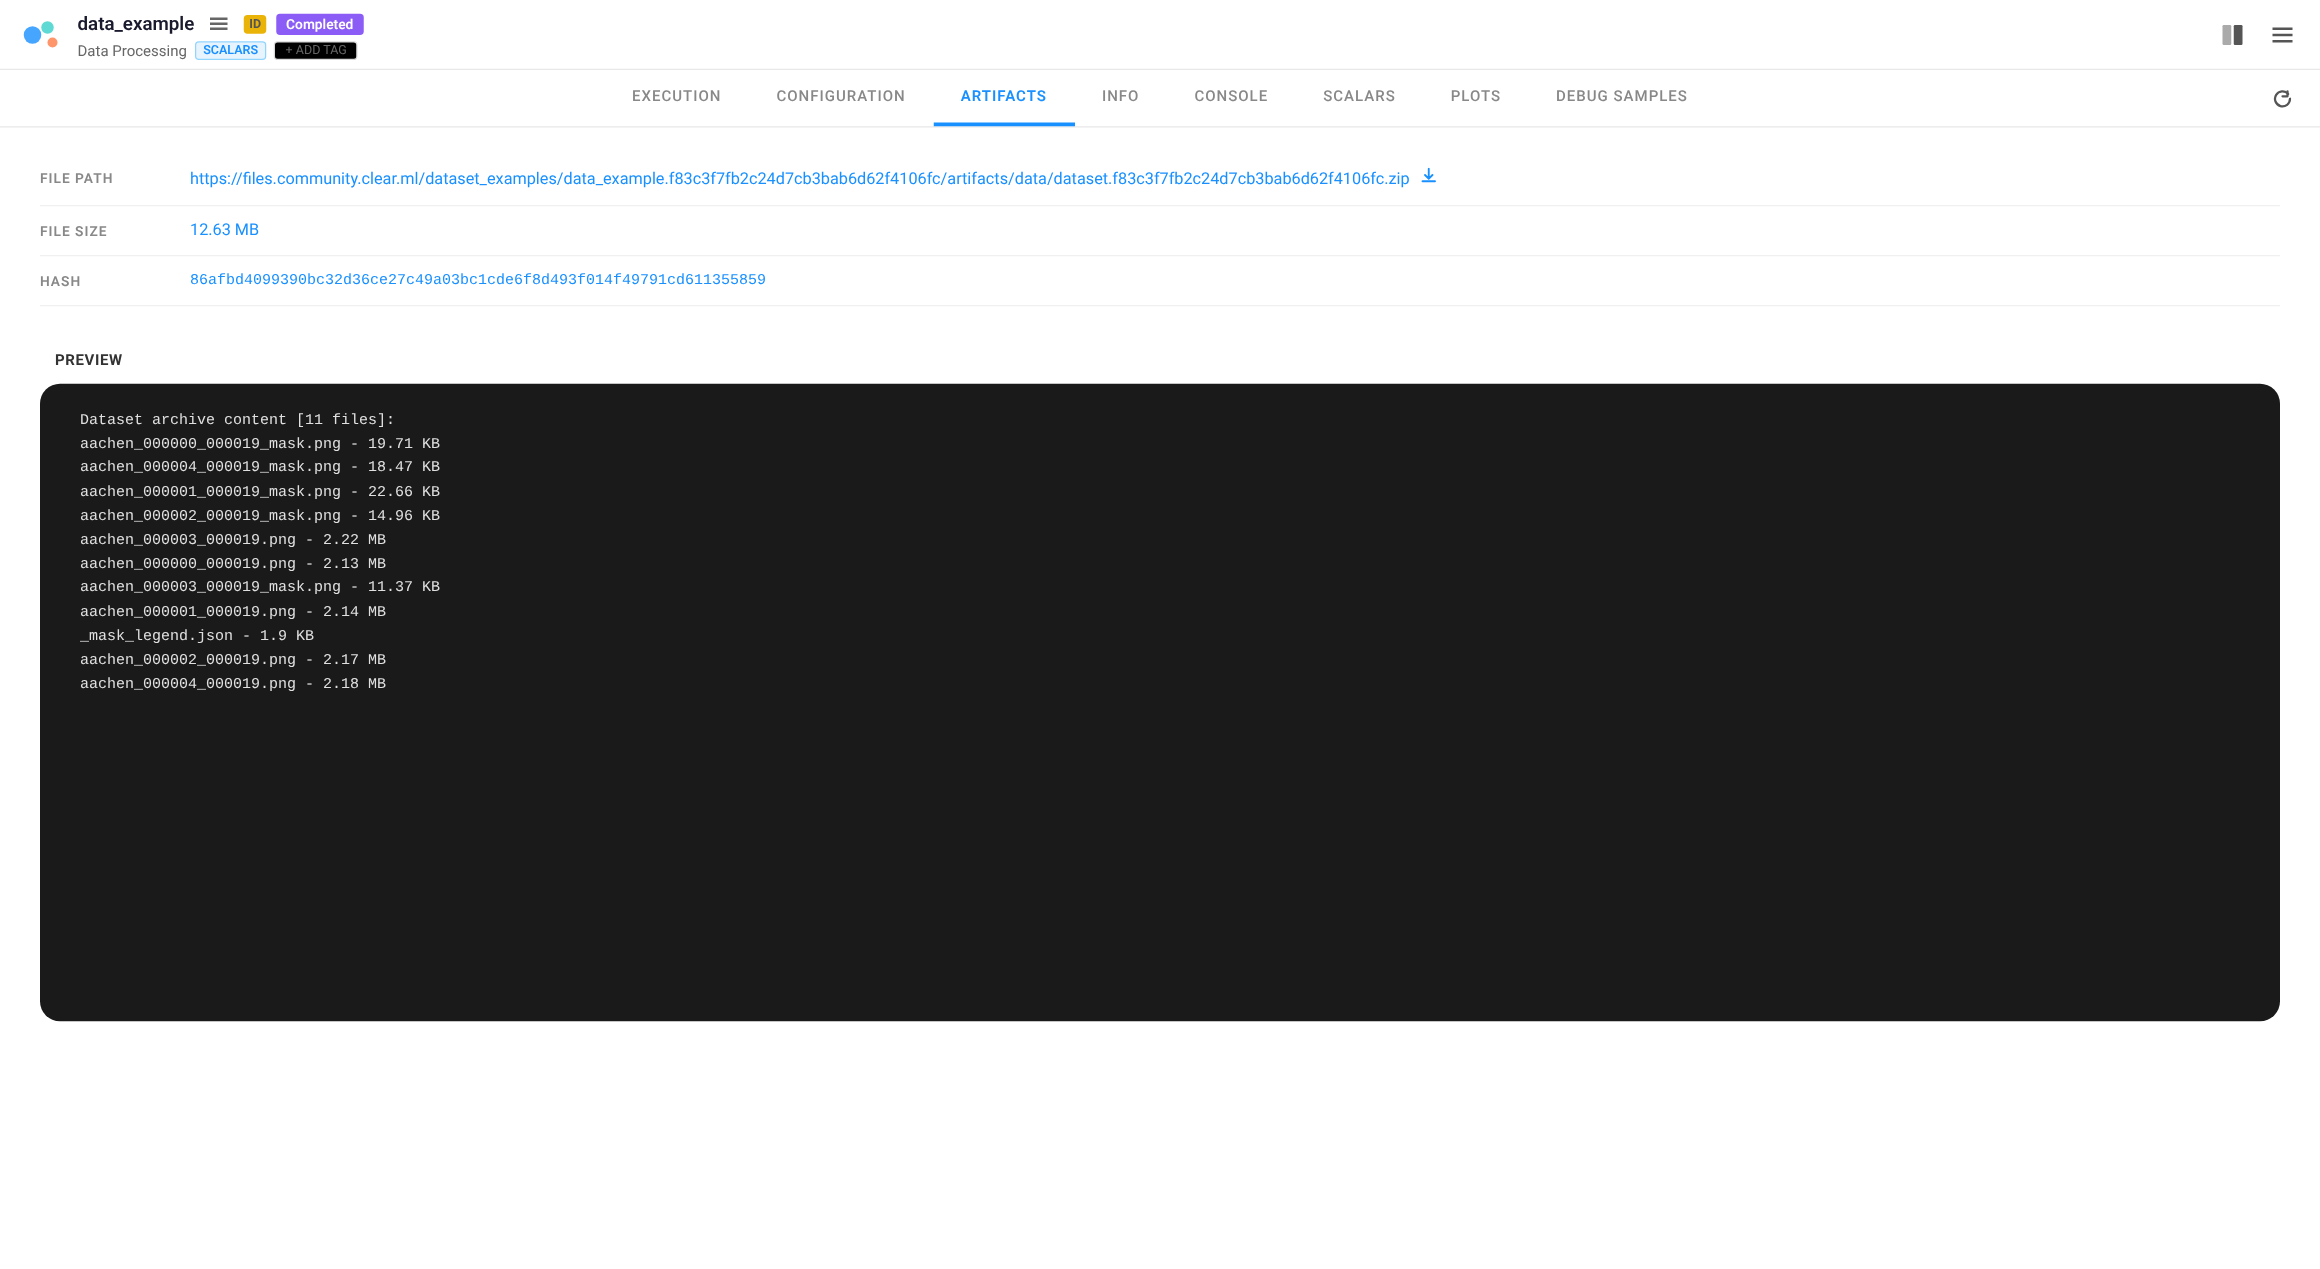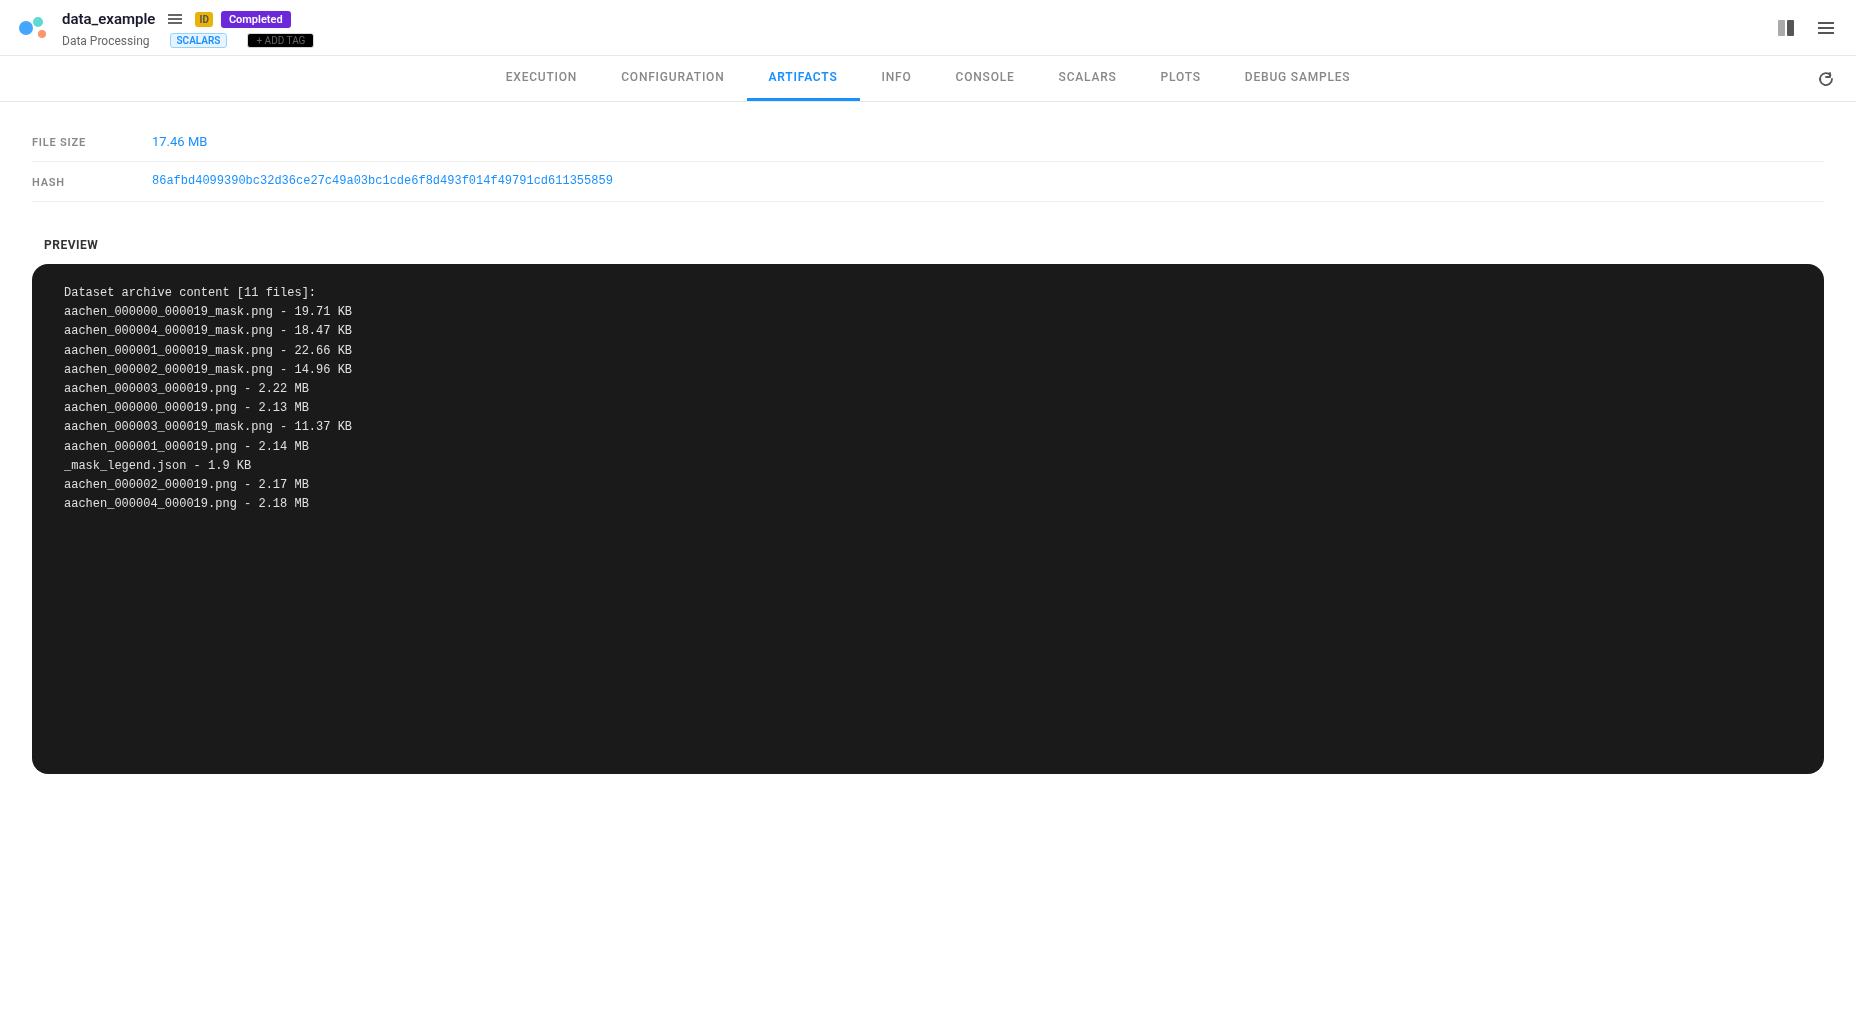--- a/index.html
+++ b/index.html
@@ -33,42 +33,42 @@
     }
     .task-title {
       font-size: 15px;
       font-weight: 600;
       color: #1a1a2e;
       display: flex;
       align-items: center;
       gap: 8px;
     }
     .status-badge {
-      background: #6d28d9;
+      background: #8b5cf6;
       color: #fff;
       font-size: 11px;
       font-weight: 600;
       padding: 2px 8px;
       border-radius: 3px;
     }
     .icon-btn {
       width: 24px;
       height: 24px;
       display: flex;
       align-items: center;
       justify-content: center;
       cursor: pointer;
       color: #666;
     }
     .subtitle {
       font-size: 12px;
       color: #666;
       display: flex;
       align-items: center;
-      gap: 20px;
+      gap: 6px;
       margin-top: 2px;
     }
     .tag-dataset {
       background: #e8f4fd;
       color: #1890ff;
       border: 1px solid #91d5ff;
       font-size: 10px;
       font-weight: 600;
       padding: 1px 6px;
       border-radius: 3px;
@@ -330,25 +330,36 @@
     </svg>
   </div>
 </div>
 
 <div class="main-layout">
 
 
   <div class="content">
     <div class="artifact-details">
 
+      <div class="detail-row">
+        <div class="detail-label">FILE PATH</div>
+        <div class="detail-value">
+          <span style="cursor:pointer;">https://files.community.clear.ml/dataset_examples/data_example.f83c3f7fb2c24d7cb3bab6d62f4106fc/artifacts/data/dataset.f83c3f7fb2c24d7cb3bab6d62f4106fc.zip</span>
+          <span class="download-icon">
+            <svg width="14" height="14" viewBox="0 0 14 14" fill="#1890ff">
+              <path d="M7 1v8M4 6l3 3 3-3M2 11h10" stroke="#1890ff" stroke-width="1.5" fill="none" stroke-linecap="round"></path>
+            </svg>
+          </span>
+        </div>
+      </div>
 
       <div class="detail-row">
         <div class="detail-label">FILE SIZE</div>
         <div class="detail-value">
-          <span>17.46 MB</span>
+          <span>12.63 MB</span>
         </div>
       </div>
 
       <div class="detail-row">
         <div class="detail-label">HASH</div>
         <div class="detail-value mono">
           <span>86afbd4099390bc32d36ce27c49a03bc1cde6f8d493f014f49791cd611355859</span>
         </div>
       </div>
     </div>

